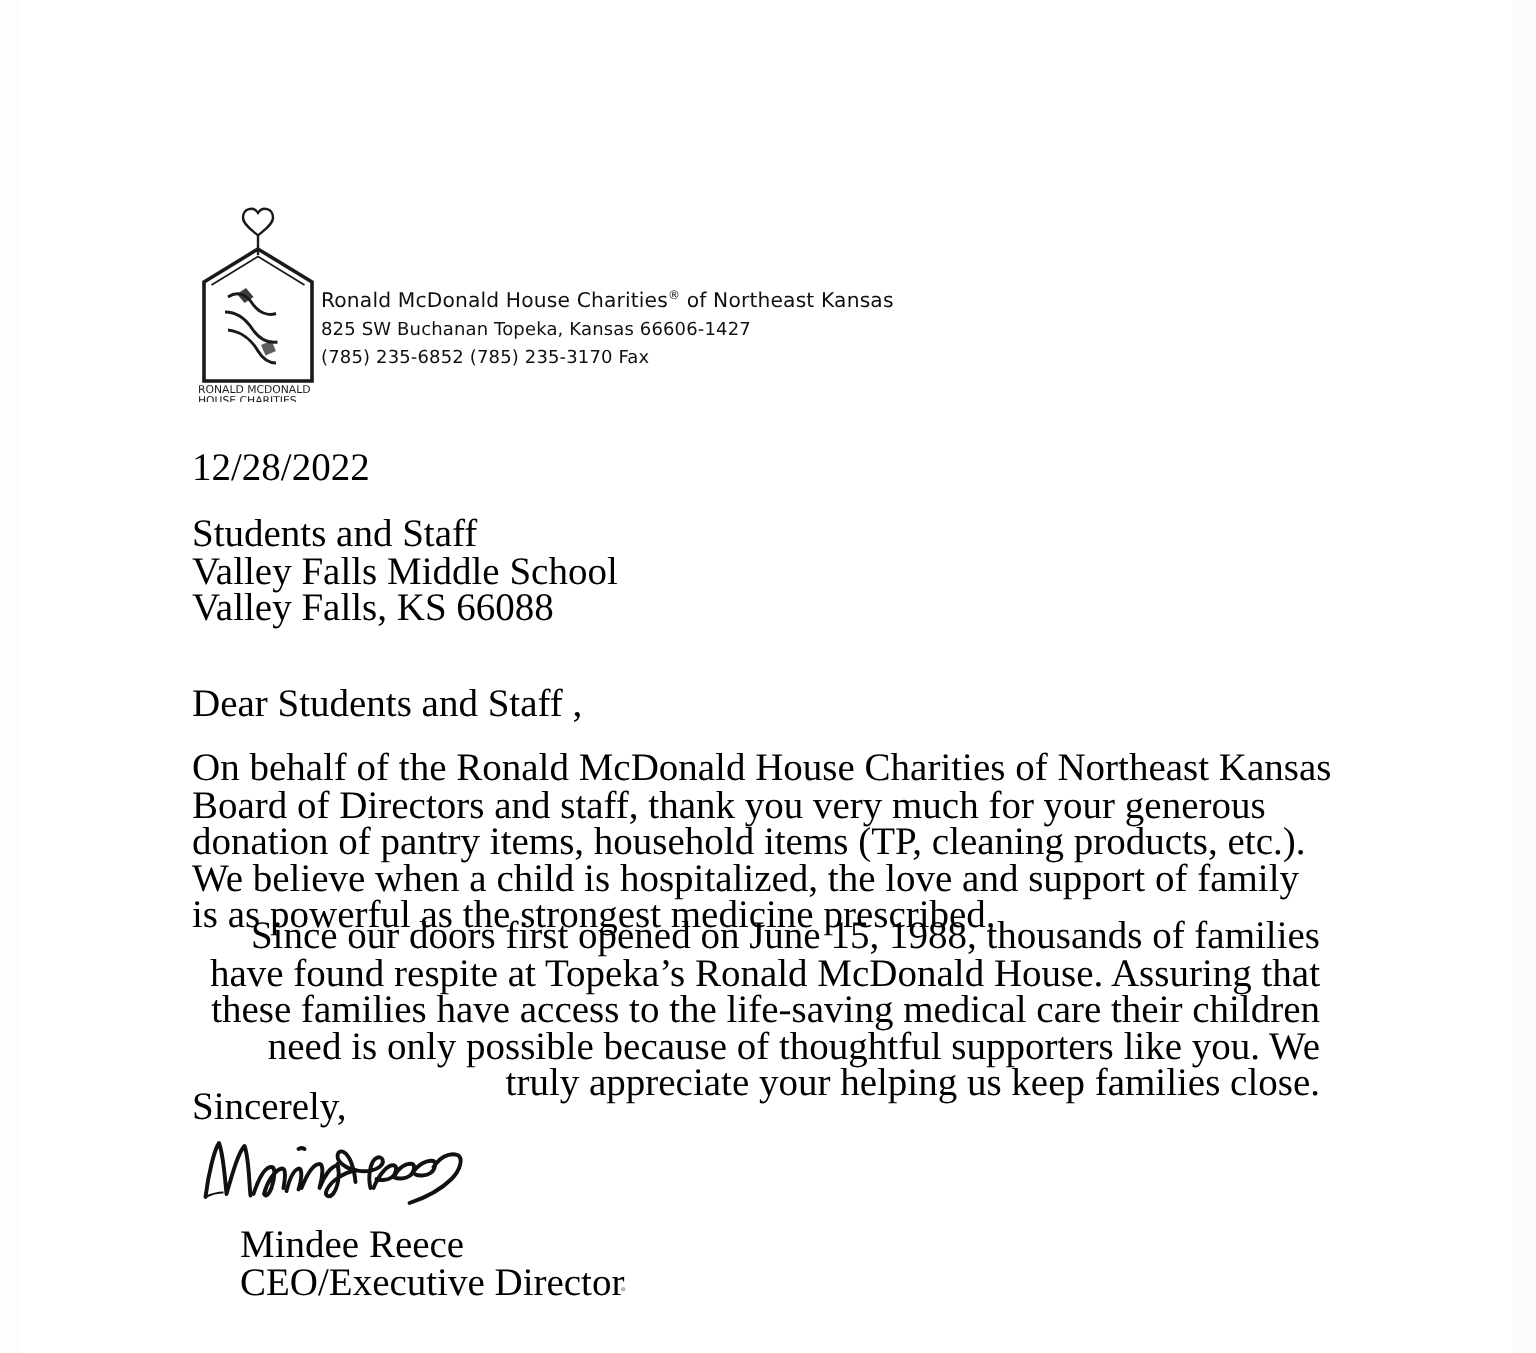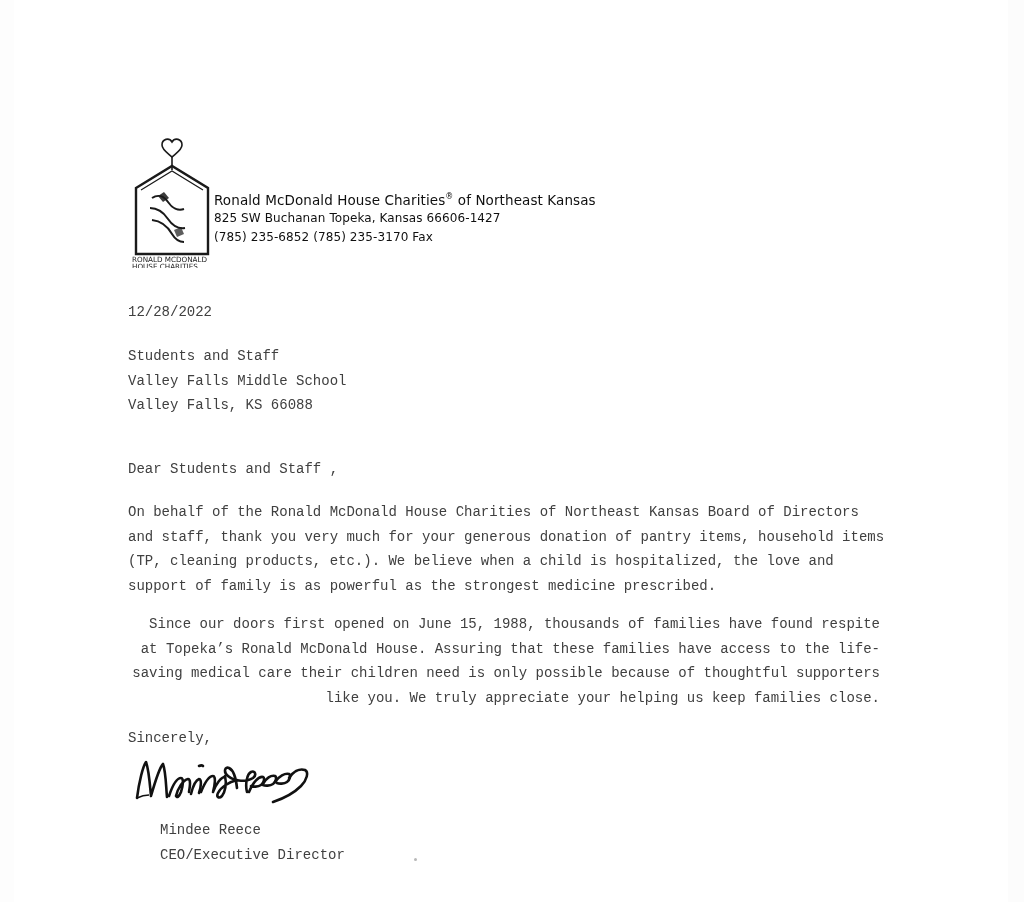--- a/index.html
+++ b/index.html
@@ -71,24 +71,24 @@
   .org-line.url {
     text-decoration: underline;
     letter-spacing: 0.2px;
   }
   sup.reg { font-size: 8px; vertical-align: super; }
 
   
   .body-text {
     position: absolute;
     left: 128px;
-    font-size: 14px;
+    font-size: 26px;
     line-height: 24.5px;
-    color: #404040;
-    font-family: Liberation Mono, monospace;
+    color: #000000;
+    font-family: Liberation Serif, serif;
   }
   #date-line { top: 300px; }
   #recipient-block { top: 344px; }
   .recipient-line { display: block; }
   #salutation { top: 457px; }
   #para-1 { top: 500px; width: 760px; text-align: left; }
   #para-2 { top: 612px; width: 752px; text-align: right; }
   #closing { top: 726px; text-align: center; }
   #signer-block { top: 818px; }
   .signer-line { display: block; margin-left: 32px; }

